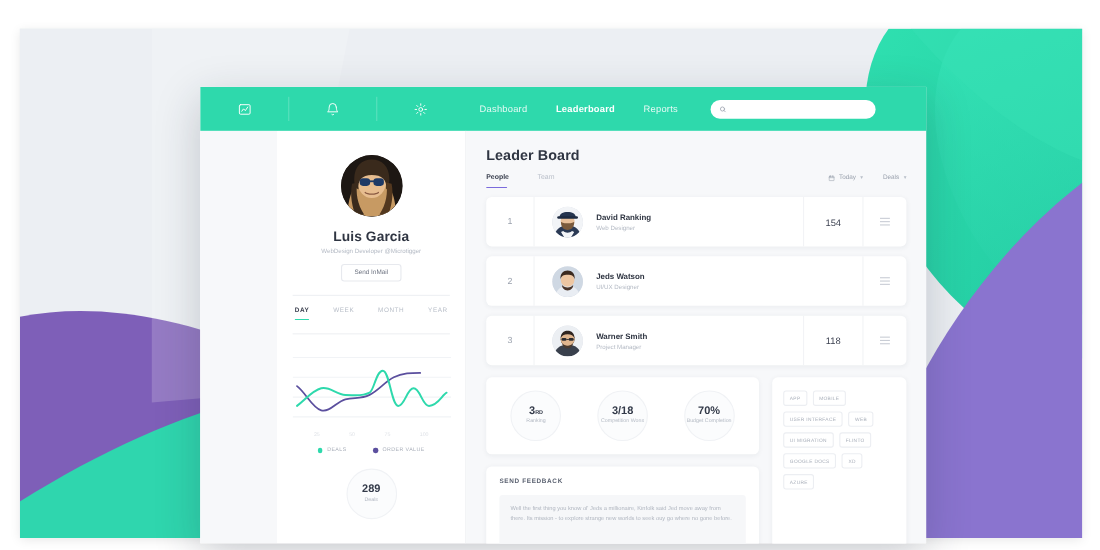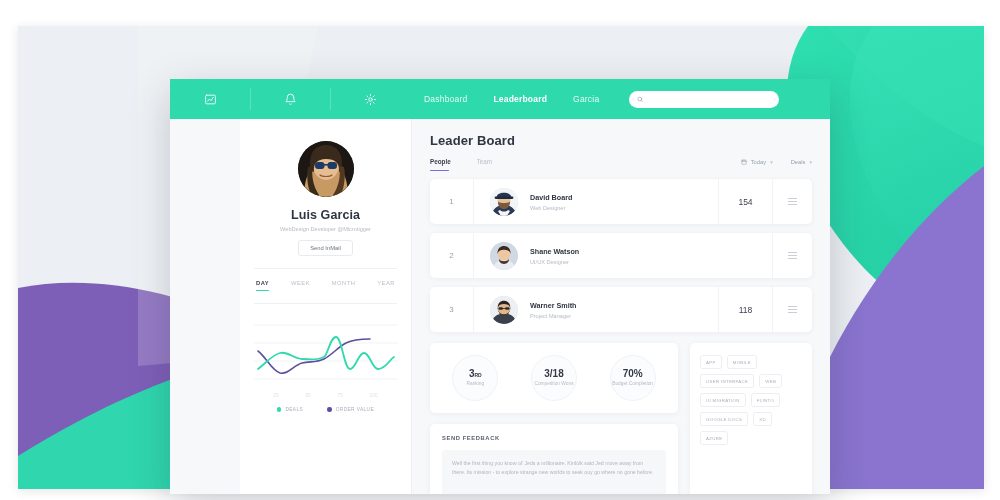--- a/index.html
+++ b/index.html
@@ -14,21 +14,21 @@
   .poster {
     position: absolute; left: 18px; top: 26px;
     width: 966px; height: 463px; overflow: hidden;
     background: #eceff3;
     box-shadow: 0 2px 10px rgba(0,0,0,.10);
   }
   .poster svg { position:absolute; left:0; top:0; }
 
   
   .window {
-    position: absolute; left: 170px; top: 79px;
+    position: absolute; left: 182px; top: 79px;
     width: 660px; height: 415px;
     background: #ffffff;
     box-shadow: 0 12px 38px rgba(30,40,60,.22);
     overflow: hidden;
   }
 
   
   .topbar { height: 40px; display: flex; align-items: stretch; background:#2ed9ac; }
   .topbar-left { width: 240px; display:flex; align-items:center; }
   .iconcell {
@@ -236,21 +236,21 @@
           <svg width="13" height="13" viewBox="0 0 24 24" fill="none" stroke="#ffffff" stroke-width="1.6" stroke-linecap="round" stroke-linejoin="round">
             <circle cx="12" cy="12" r="3.2"></circle>
             <path d="M12 2.5v2.6M12 18.9v2.6M21.5 12h-2.6M5.1 12H2.5M18.7 5.3l-1.9 1.9M7.2 16.8l-1.9 1.9M18.7 18.7l-1.9-1.9M7.2 7.2L5.3 5.3"></path>
           </svg>
         </div>
       </div>
 
       <div class="topbar-right">
         <span class="navlink">Dashboard</span>
         <span class="navlink active">Leaderboard</span>
-        <span class="navlink">Garcia</span>
+        <span class="navlink">Reports</span>
 
         <div class="searchbox">
           <svg width="7" height="7" viewBox="0 0 24 24" fill="none" stroke="#9aa1ad" stroke-width="2.6" stroke-linecap="round">
             <circle cx="10.5" cy="10.5" r="7"></circle>
               <path d="M20 20l-4.6-4.6"></path>
           </svg>
           <input type="text" placeholder="" style="">
         </div>
       </div>
     </div>
@@ -328,20 +328,24 @@
             <span class="dot" style="background:#2ed9ac"></span>
             <span class="lglabel">DEALS</span>
           </div>
           <div class="lgitem">
             <span class="dot" style="background:#5b4f9e"></span>
             <span class="lglabel">ORDER VALUE</span>
           </div>
         </div>
 
         <div class="lstats">
+          <div class="circle">
+            <span class="cv">289</span>
+            <span class="cl">Deals</span>
+          </div>
         </div>
       </div>
 
       <div class="rightpanel">
 
         <div class="lbtitle">Leader Board</div>
 
         <div class="lbrow2">
           <span class="ttab active">People</span>
           <span class="ttab">Team</span>
@@ -378,21 +382,21 @@
                   <path d="M2 28c0-7 5-11 12-11s12 4 12 11z" fill="#2b3a55"></path>
                   <circle cx="14" cy="13" r="6.4" fill="#e8c09a"></circle>
                   <path d="M8 14c0 5 3 7 6 7s6-2 6-7c0-1-1 1-6 1s-6-2-6-1z" fill="#7a5a3c"></path>
                   <path d="M6.6 9.4c0-3 3.2-4.6 7.4-4.6s7.4 1.6 7.4 4.6z" fill="#26354f"></path>
                   <rect x="4.6" y="8.6" width="18.8" height="2.3" rx="1.1" fill="#1d2a40"></rect>
                   <path d="M10 22c2 2 6 2 8 0l2 1-3 5h-6l-3-5z" fill="#f3f5f8"></path>
                 </g>
               </svg>
             </div>
             <div class="rowinfo">
-              <div class="rn">David Board</div>
+              <div class="rn">David Ranking</div>
               <div class="rr">Web Designer</div>
             </div>
             <div class="score">154</div>
             <div class="menucell">
               <span class="burger">
                   <i></i>
                   <i></i>
                   <i></i>
                 </span>
             </div>
@@ -410,21 +414,21 @@
                 <g clip-path="url(#c2)">
                   <rect width="28" height="28" fill="#cfd8e3"></rect>
                   <path d="M3 28c0-6.5 5-10 11-10s11 3.5 11 10z" fill="#e9edf3"></path>
                   <circle cx="14" cy="12.5" r="6.2" fill="#edc6a2"></circle>
                   <path d="M7.6 12c-.6-5 2.6-8 6.4-8s7 3 6.4 8c-.5-3-2.6-4.2-6.4-4.2S8.1 9 7.6 12z" fill="#3b2a20"></path>
                   <path d="M9 17c1.5 3 8.5 3 10 0 .4 2-1.6 5-5 5s-5.4-3-5-5z" fill="#4a352a"></path>
                 </g>
               </svg>
             </div>
             <div class="rowinfo">
-              <div class="rn">Shane Watson</div>
+              <div class="rn">Jeds Watson</div>
               <div class="rr">UI/UX Designer</div>
             </div>
             <div class="menucell">
               <span class="burger">
                   <i></i>
                   <i></i>
                   <i></i>
                 </span>
             </div>
           </div>

